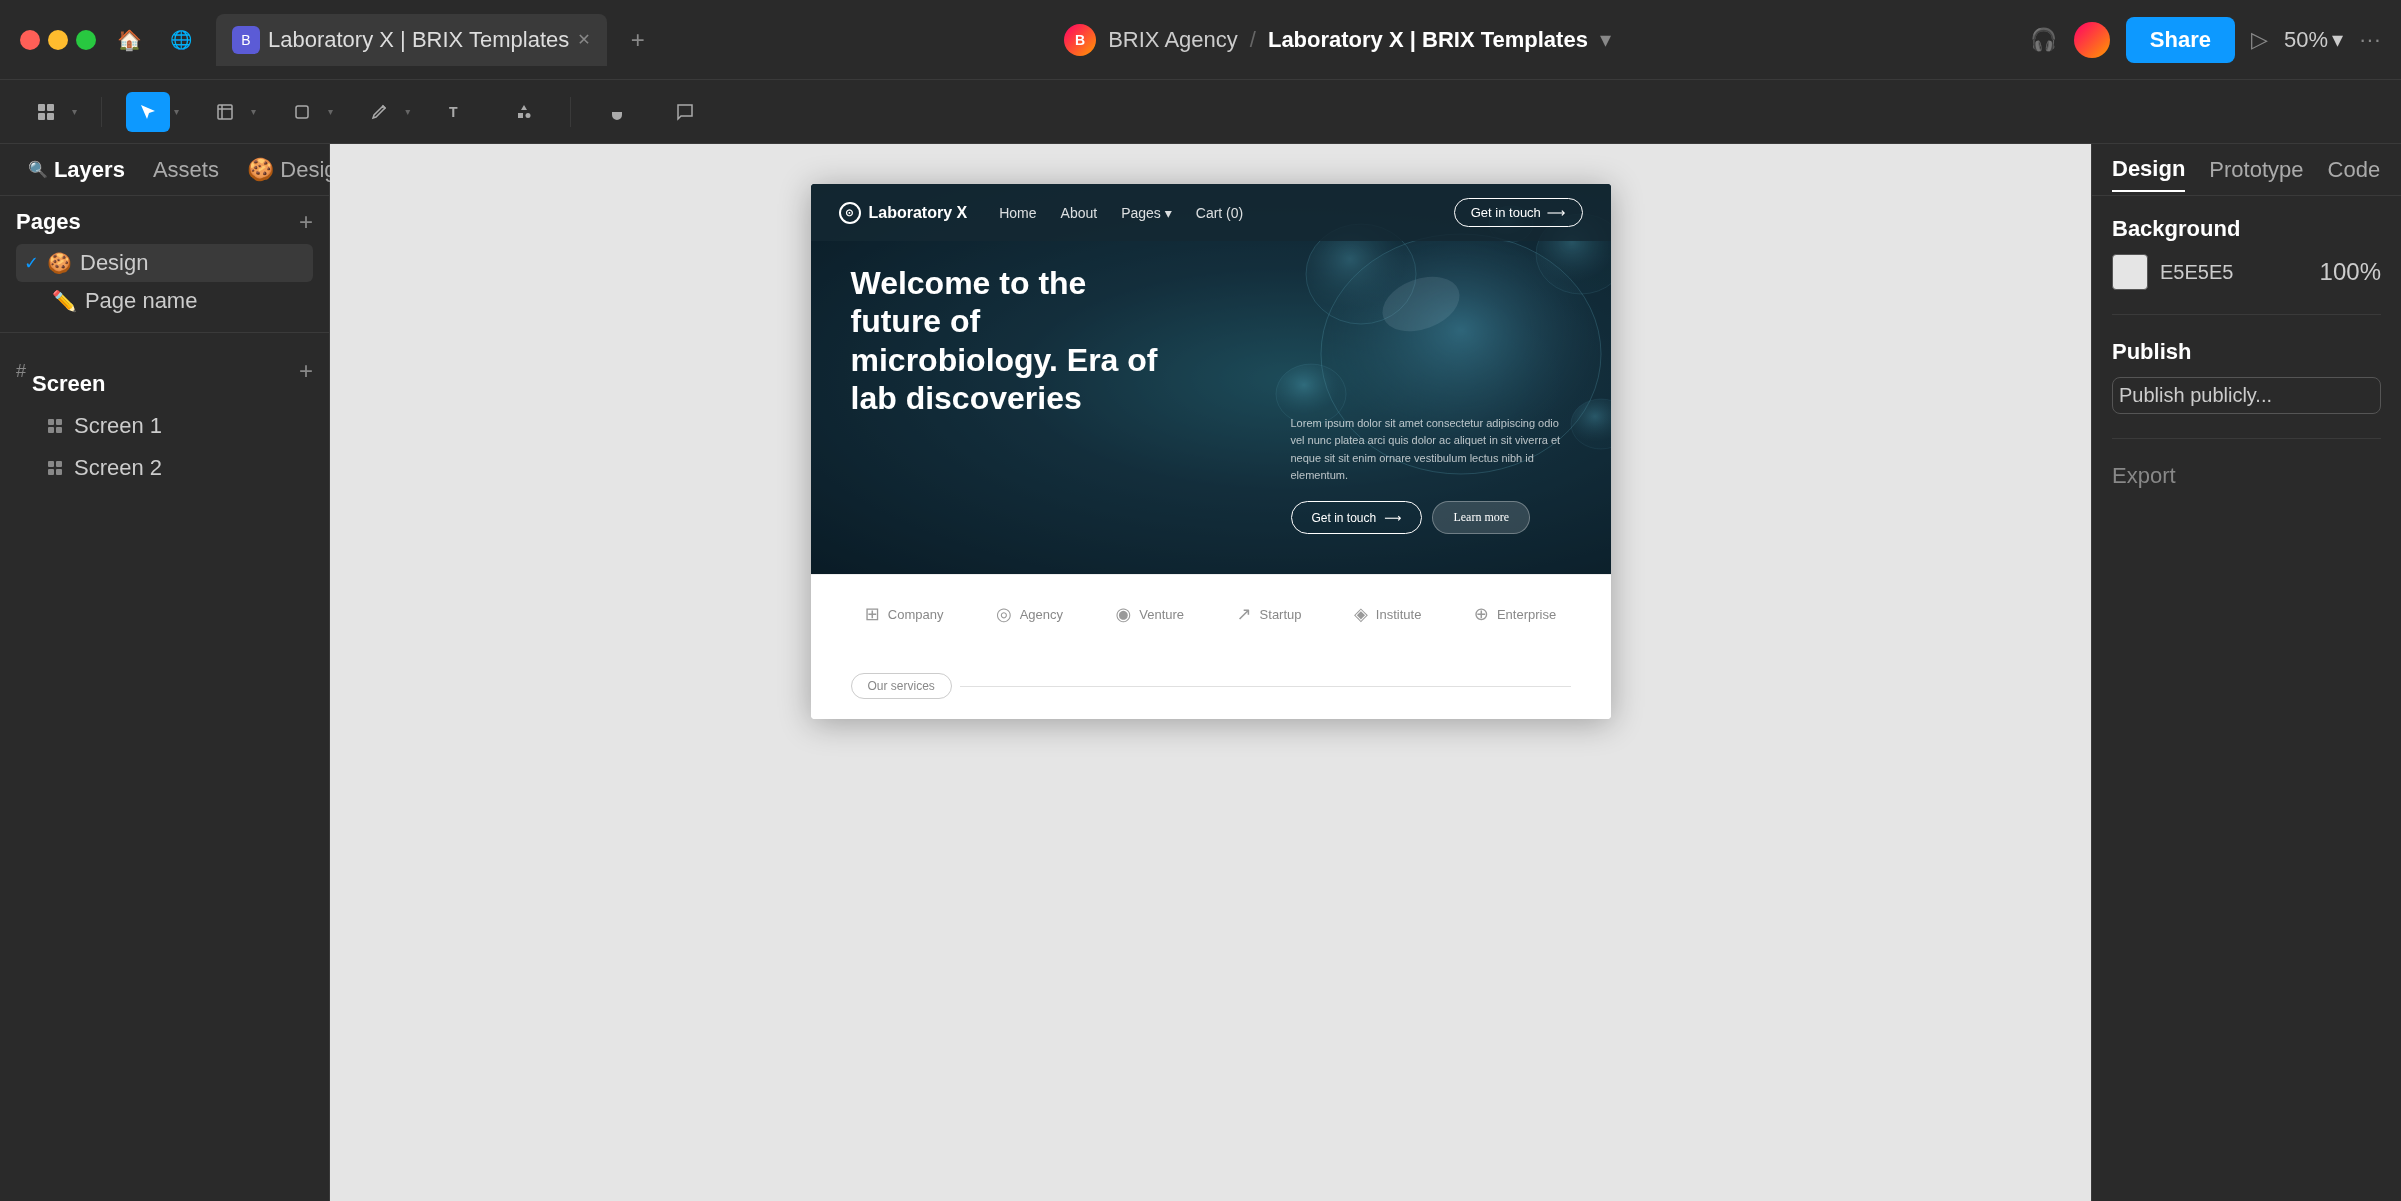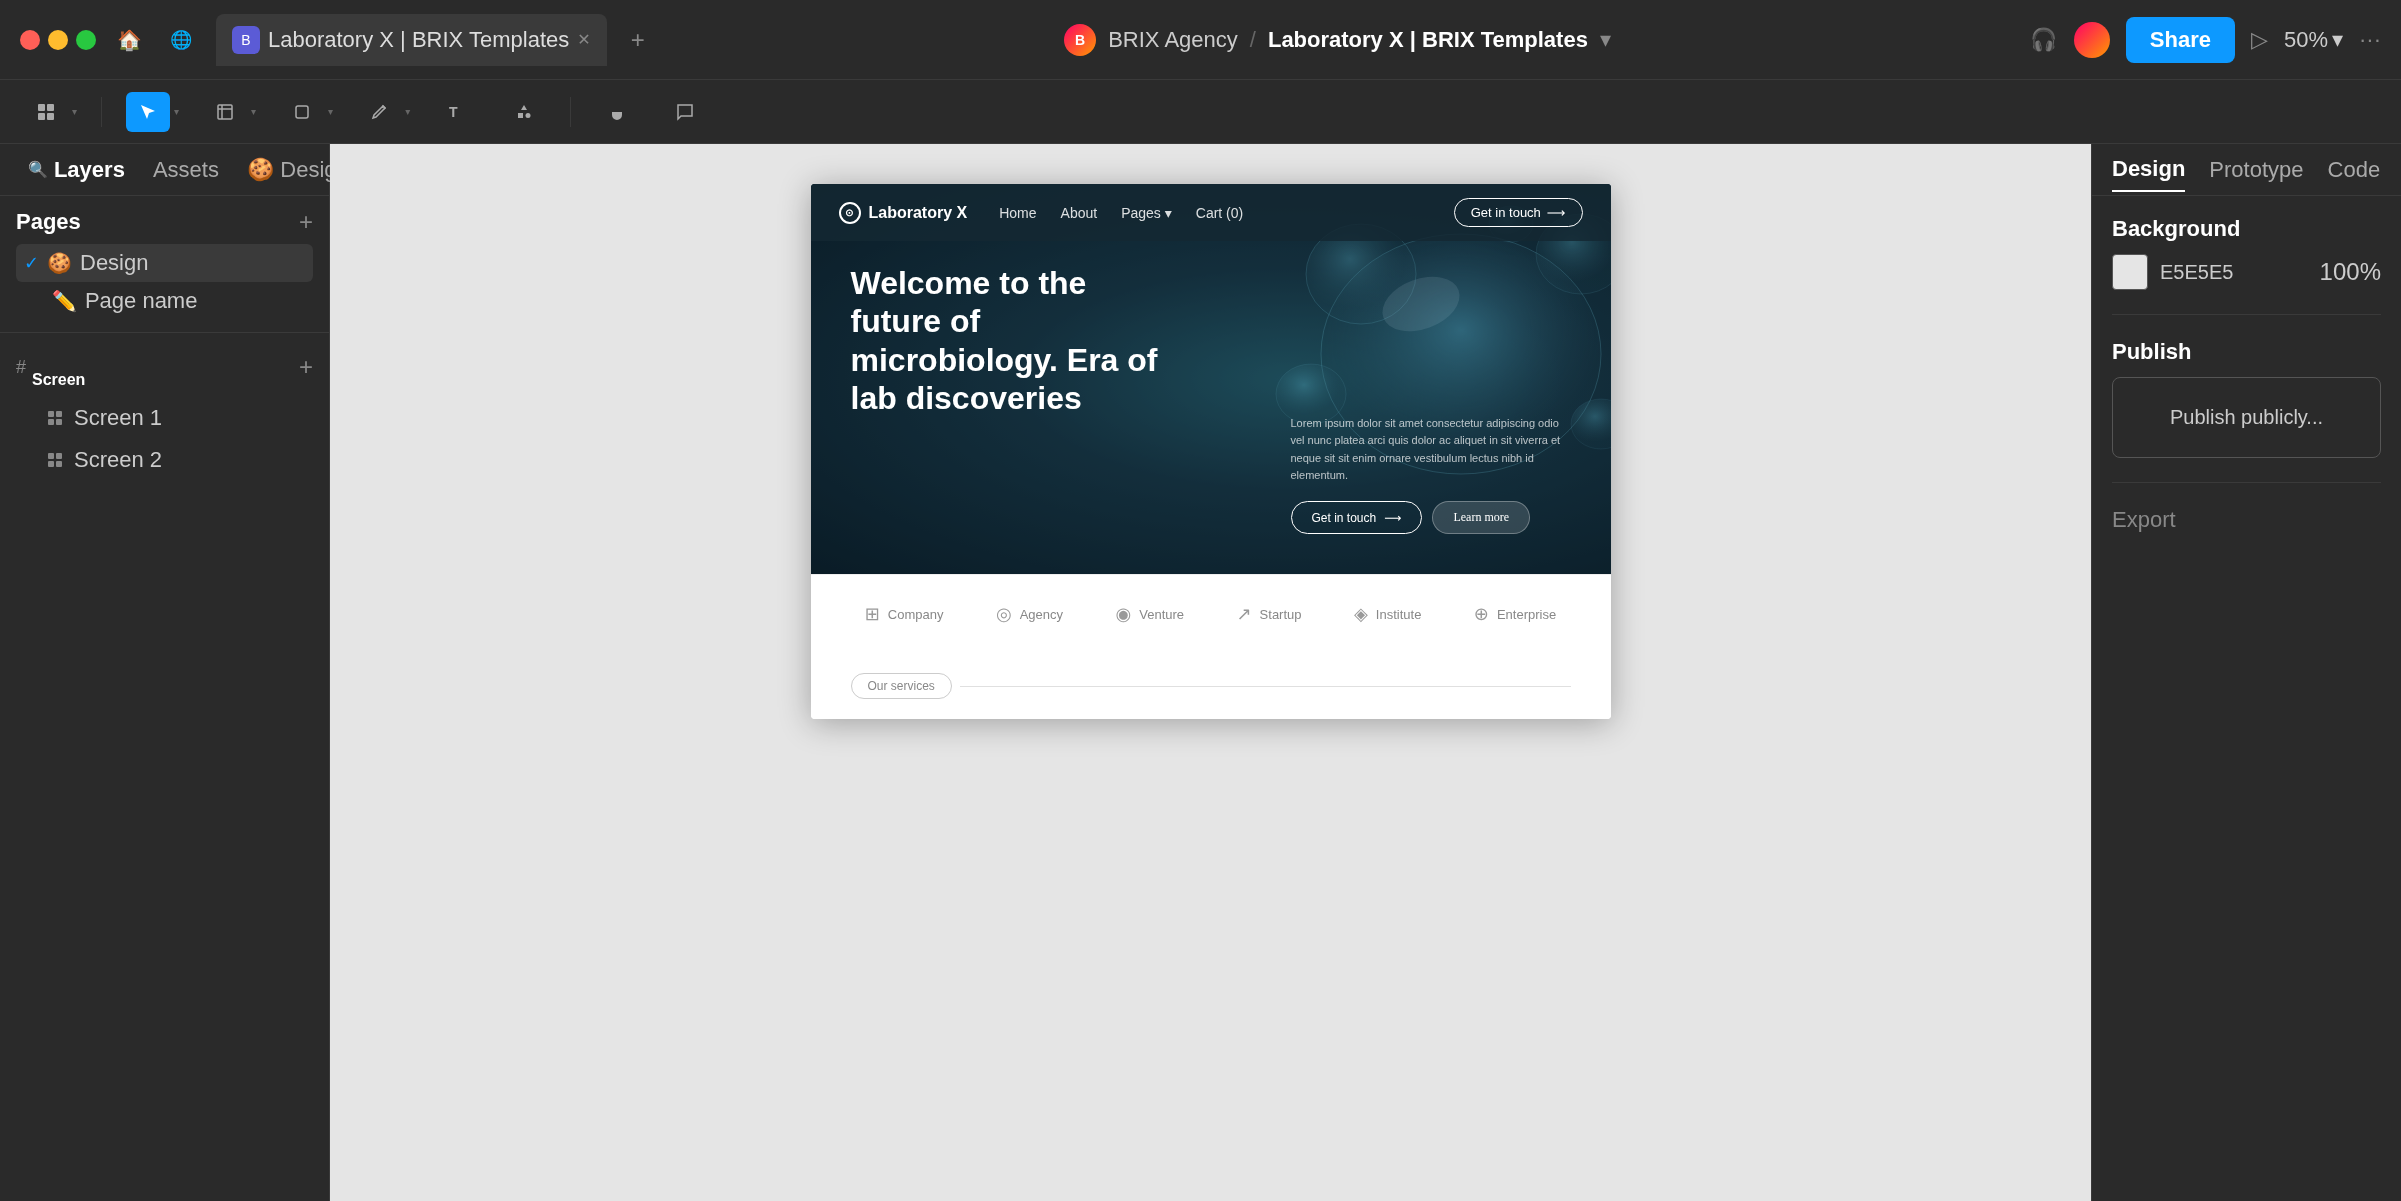--- a/index.html
+++ b/index.html
@@ -99,21 +99,21 @@
     .page-item { display: flex; align-items: center; gap: 8px; padding: 6px 8px; border-radius: 6px; cursor: pointer; }
     .page-item.active { background: #3a3a3a; }
     .page-checkmark { color: #0d99ff; font-size: 18px; }
     .page-emoji { font-size: 20px; }
     .page-name { color: #ccc; font-size: 22px; }
 
     
     .layers-section { padding: 12px 16px; border-top: 1px solid #3a3a3a; }
     .layer-item { display: flex; align-items: center; gap: 8px; padding: 8px 8px; border-radius: 6px; cursor: pointer; }
     .layer-name { color: #ccc; font-size: 22px; }
-    .layer-section-name { color: #fff; font-size: 16px; font-weight: 600; margin-top: 26px; }
+    .layer-section-name { color: #fff; font-size: 22px; font-weight: 600; margin-top: 26px; }
     .sub-layer { padding-left: 32px; }
 
     
     .canvas { flex: 1; background: #e5e5e5; overflow: hidden; position: relative; display: flex; align-items: flex-start; justify-content: center; padding: 40px; }
 
     
     .design-frame {
       background: white;
       border-radius: 4px;
       box-shadow: 0 4px 32px rgba(0,0,0,0.3);
@@ -191,21 +191,21 @@
 
     .rp-section-title { color: #fff; font-size: 22px; font-weight: 600; margin-bottom: 12px; }
 
     .bg-row { display: flex; align-items: center; gap: 12px; }
     .bg-swatch { width: 36px; height: 36px; background: #e5e5e5; border: 1px solid #555; border-radius: 4px; cursor: pointer; }
     .bg-value { color: #ccc; font-size: 20px; flex: 1; }
     .bg-opacity { color: #ccc; font-size: 24px; }
 
     .rp-divider { height: 1px; background: #3a3a3a; }
 
-    .publish-btn { border: 1px solid #555; border-radius: 8px; padding: 28px; color: #ccc; font-size: 20px; text-align: center; cursor: pointer; background: transparent; width: 100%; }
+    .publish-btn { border: 1px solid #555; border-radius: 8px; padding: 6px; color: #ccc; font-size: 20px; text-align: left; cursor: pointer; background: transparent; width: 100%; }
 
     .export-title { color: #888; font-size: 22px; }
 
     
     .bubble-svg { position: absolute; right: -30px; top: 10px; opacity: 0.8; }
   </style>
 </head>
 <body>
 
 <div class="title-bar">

